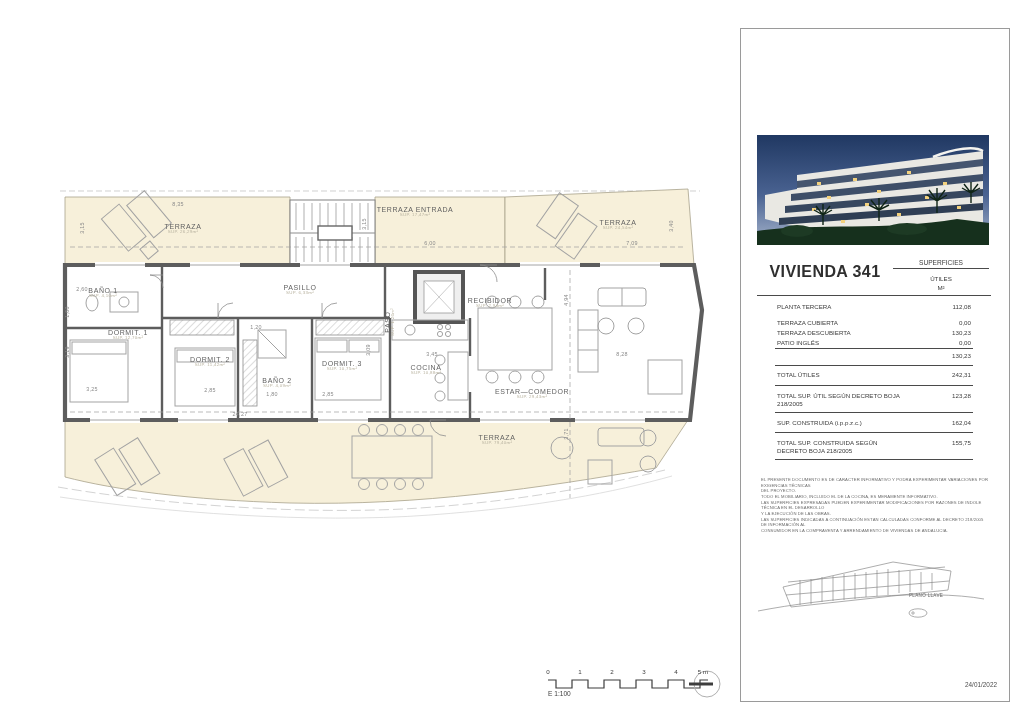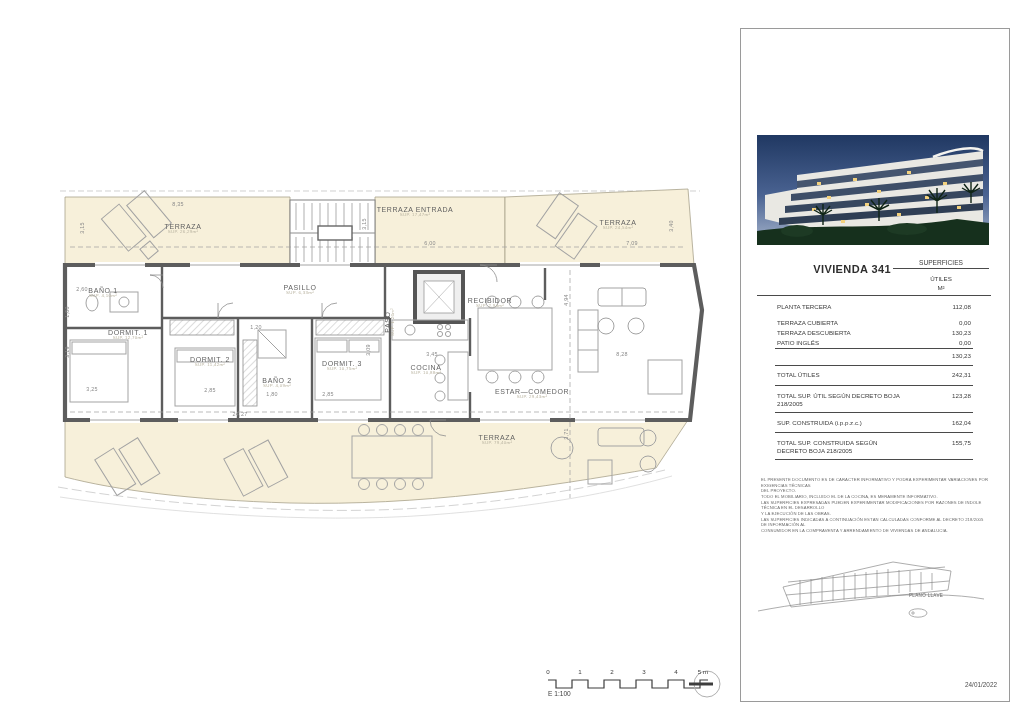--- a/index.html
+++ b/index.html
@@ -10,22 +10,22 @@
   .room{position:absolute;text-align:center;transform:translate(-50%,-50%);white-space:nowrap;line-height:1.05;}
   .rname{display:block;font-size:7px;letter-spacing:.6px;color:#616161;}
   .rsup{display:block;font-size:4.4px;letter-spacing:.3px;color:#b9b3a0;}
   .room.vert{transform:translate(-50%,-50%) rotate(-90deg);}
   .dim{position:absolute;font-size:5.4px;color:#8b8b8b;transform:translate(-50%,-50%);white-space:nowrap;letter-spacing:.3px;}
   .dimv{transform:translate(-50%,-50%) rotate(-90deg);}
   
   #panel{position:absolute;left:740px;top:28px;width:268px;height:672px;background:#fff;
          border:1.5px solid #9a9a9a;}
   #photo{position:absolute;left:16px;top:106px;width:232px;height:110px;}
-  .p-title{position:absolute;left:18px;top:234px;width:132px;text-align:right;
-           font-size:11px;font-weight:bold;color:#2f2f2f;letter-spacing:.4px;}
+  .p-title{position:absolute;left:18px;top:234px;width:132px;text-align:center;
+           font-size:16px;font-weight:bold;color:#2f2f2f;letter-spacing:.4px;}
   .p-suph{position:absolute;left:152px;top:230px;width:96px;text-align:center;font-size:6.6px;color:#3c3c3c;
           border-bottom:1px solid #4a4a4a;padding-bottom:2px;}
   .p-sub1{position:absolute;left:152px;top:246px;width:96px;text-align:center;font-size:6.2px;color:#3c3c3c;}
   .p-sub2{position:absolute;left:152px;top:255px;width:96px;text-align:center;font-size:6.2px;color:#3c3c3c;}
   .hr{position:absolute;left:34px;width:198px;border-top:1px solid #4a4a4a;height:0;}
   .hr.thick{border-top-width:1.6px;}
   .trow{position:absolute;left:36px;width:196px;}
   .tlabel{position:absolute;left:0;top:0;width:128px;font-size:6.2px;color:#3d3d3d;line-height:1.25;}
   .tvalue{position:absolute;right:2px;top:0;width:60px;text-align:right;font-size:6.2px;color:#3d3d3d;}
   #disclaimer{position:absolute;left:20px;top:448px;width:228px;}

